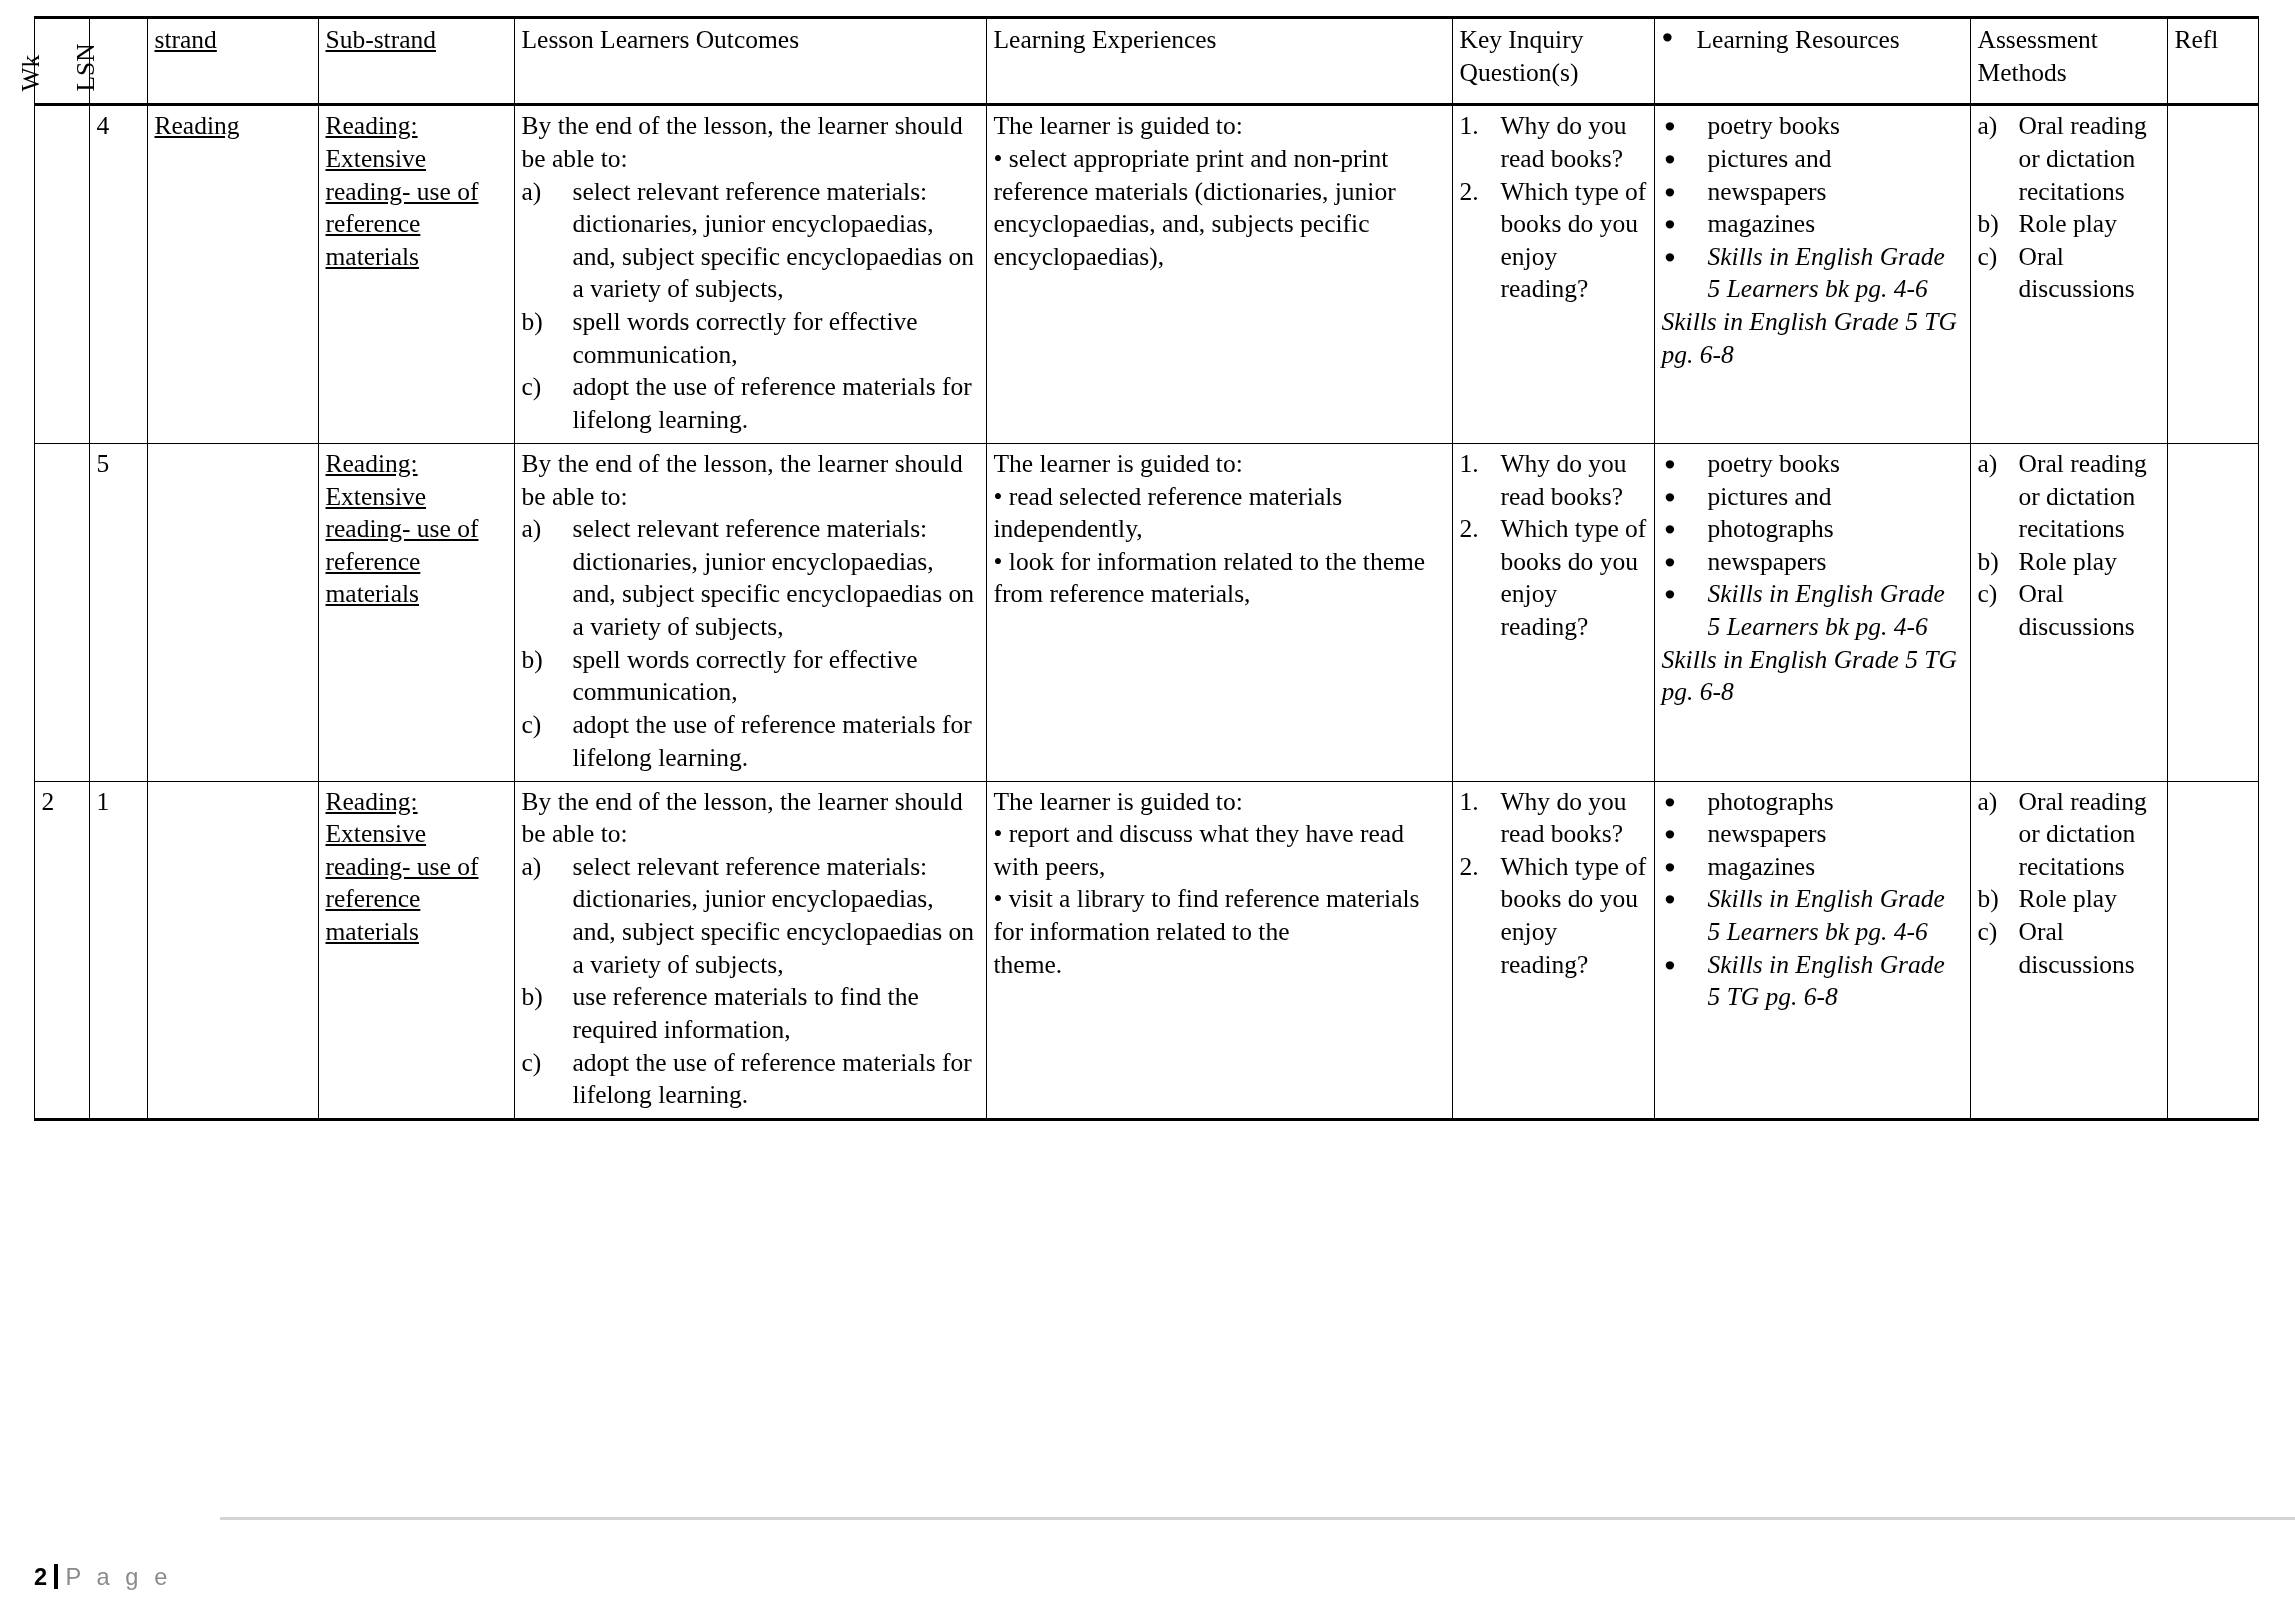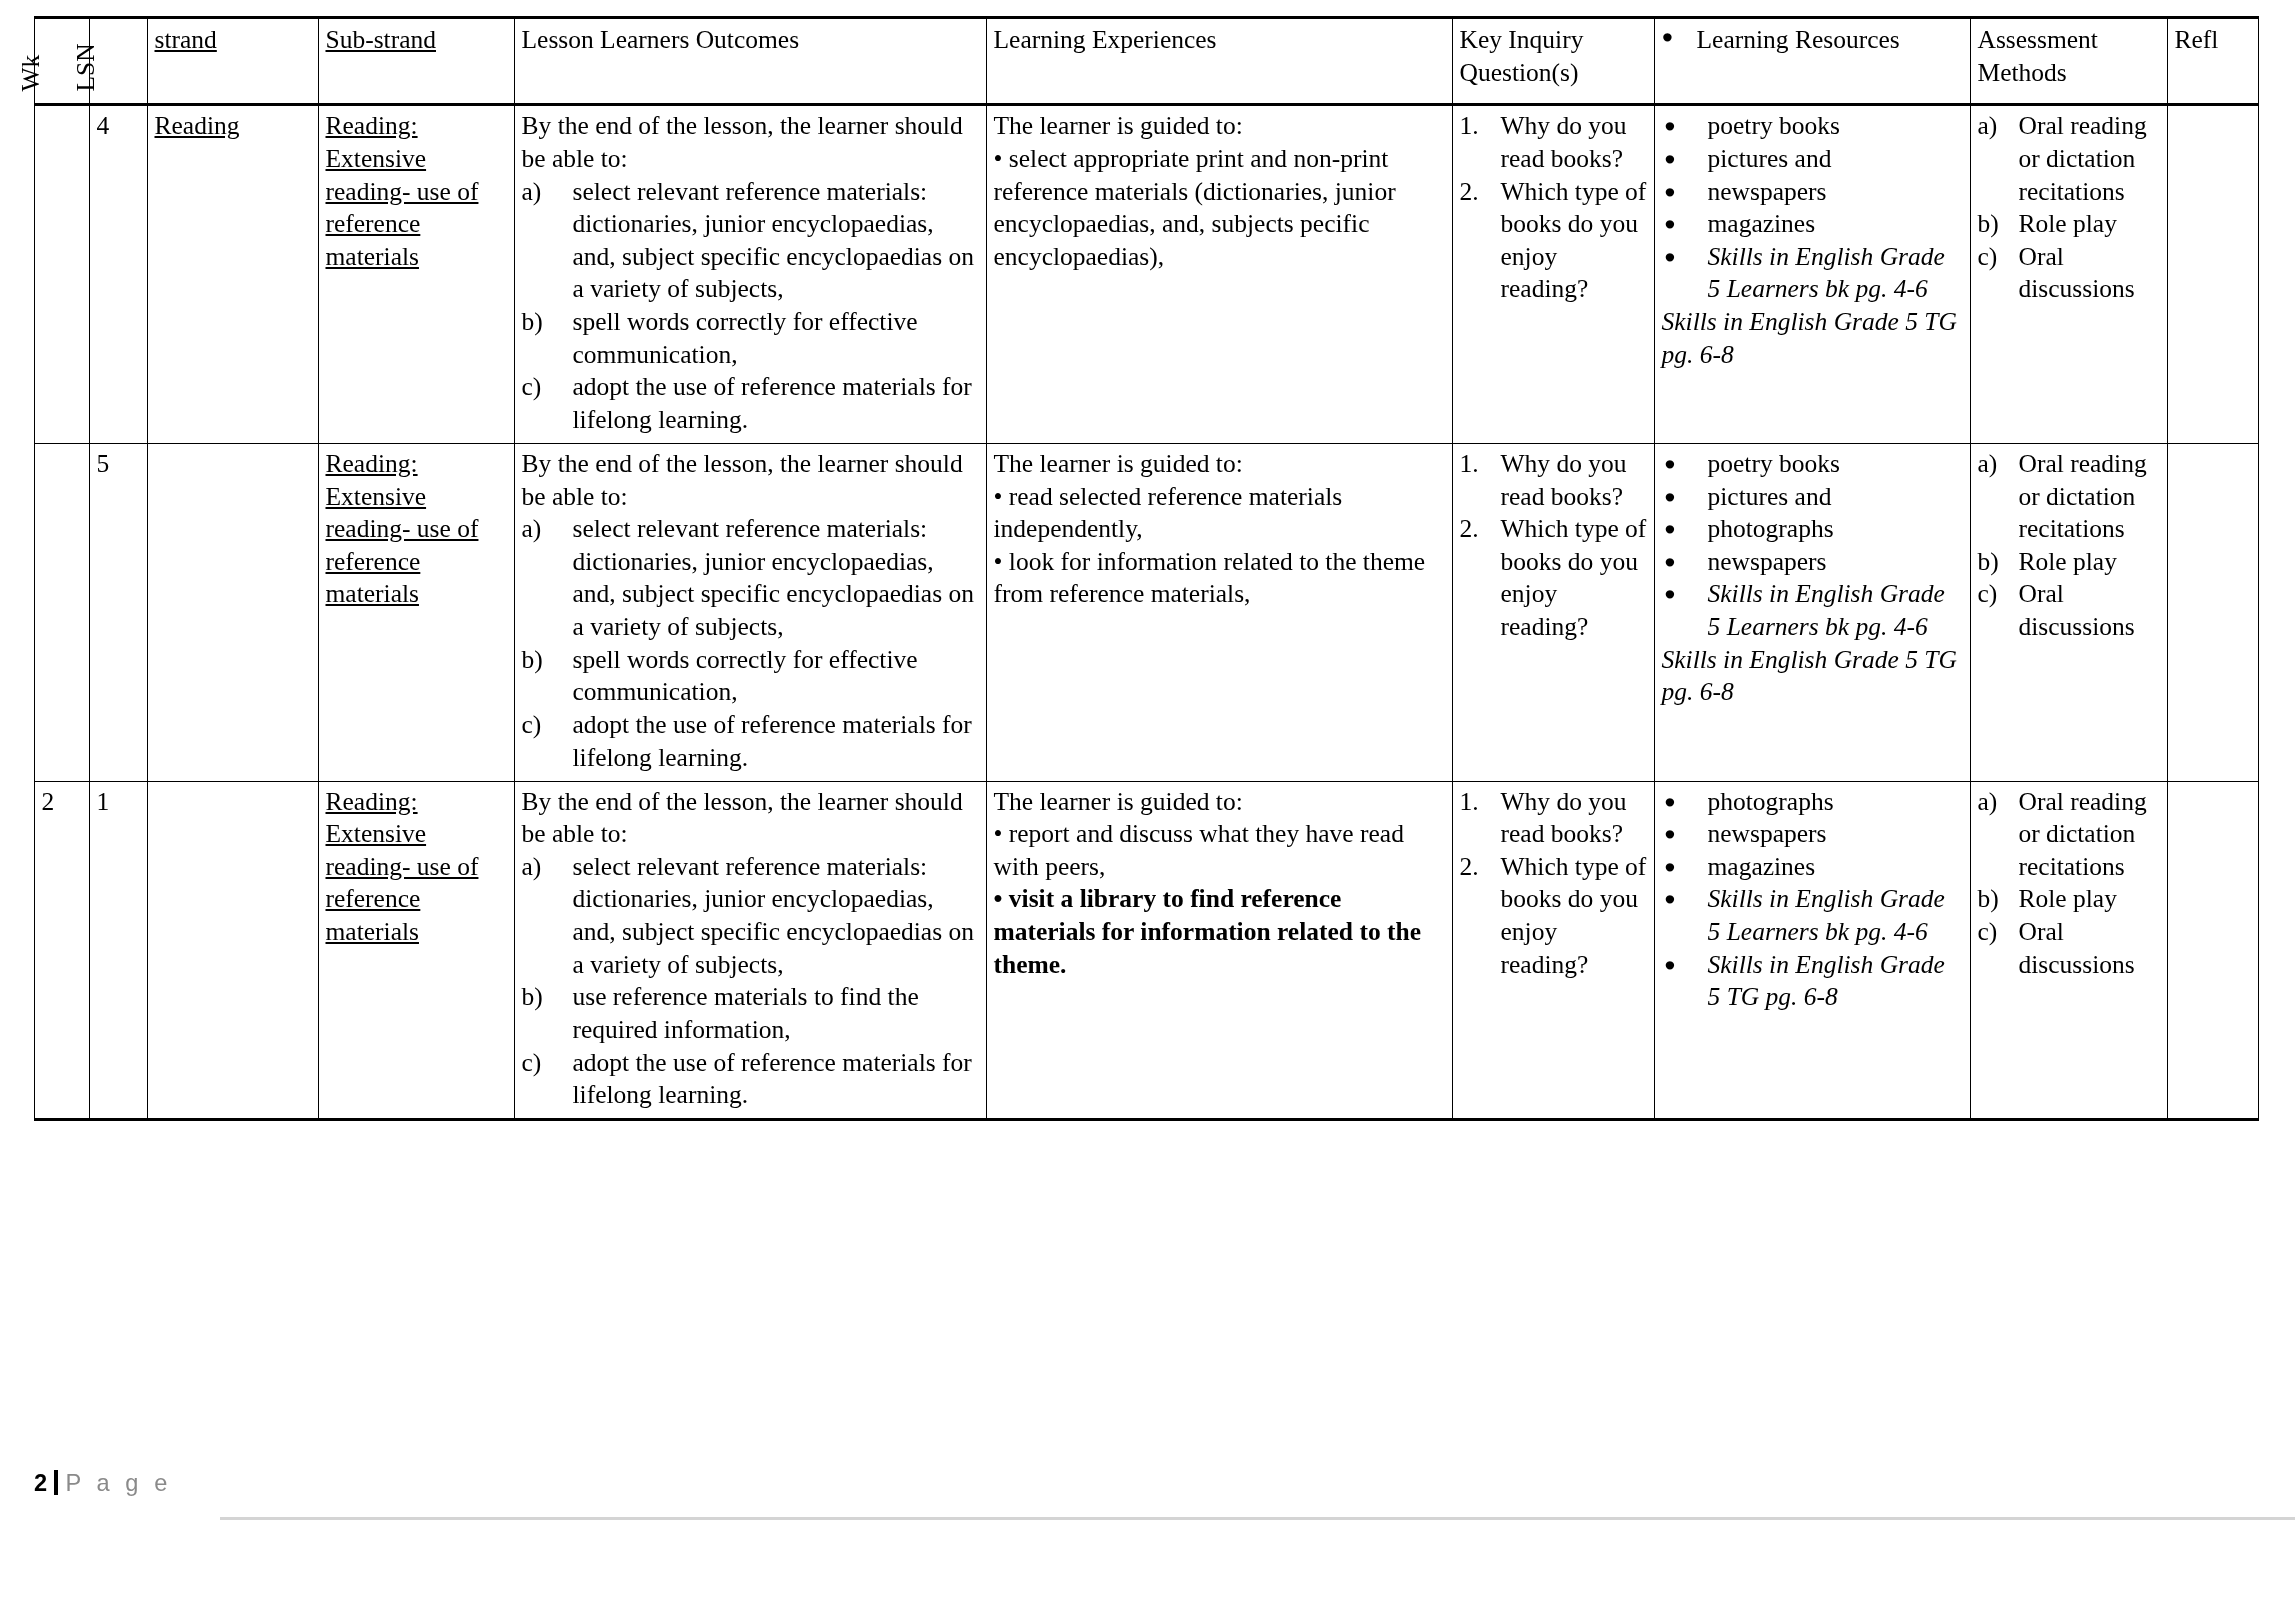--- a/index.html
+++ b/index.html
@@ -184,21 +184,21 @@
     position: absolute;
     left: 220px;
     top: 1517px;
     width: 2076px;
     height: 3.3px;
     background: #d4d4d4;
   }
   .footer {
     position: absolute;
     left: 34px;
-    top: 1469px;
+    top: 1563px;
     font-family: "Liberation Sans", "DejaVu Sans", sans-serif;
     font-size: 23.6px;
     line-height: 1.2;
     white-space: nowrap;
   }
   .footer .pgnum {
     font-weight: bold;
     color: #000000;
   }
   .footer .sep {
@@ -347,21 +347,21 @@
             <ol class="alpha">
               <li><span class="mk">a)</span><span>select relevant reference materials: dictionaries, junior encyclopaedias, and, subject specific encyclopaedias on a variety of subjects,</span></li>
               <li><span class="mk">b)</span><span>use reference materials to find the required information,</span></li>
               <li><span class="mk">c)</span><span>adopt the use of reference materials for lifelong learning.</span></li>
             </ol>
           </td>
           <td class="c-le">
             <div class="lead">The learner is guided to:</div>
             <ul class="dots">
               <li style="white-space: pre-line;">report and discuss what they have read with peers,</li>
-              <li style="white-space: pre-line; font-weight: bold;">visit a library to find reference materials for information related to the
+              <li style="white-space: pre-line;">visit a library to find reference materials for information related to the
 theme.</li>
             </ul>
           </td>
           <td class="c-kiq">
             <ol class="numq">
               <li><span class="mk">1.</span><span>Why do you read books?</span></li>
               <li><span class="mk">2.</span><span>Which type of books do you enjoy reading?</span></li>
             </ol>
           </td>
           <td class="c-lr">

